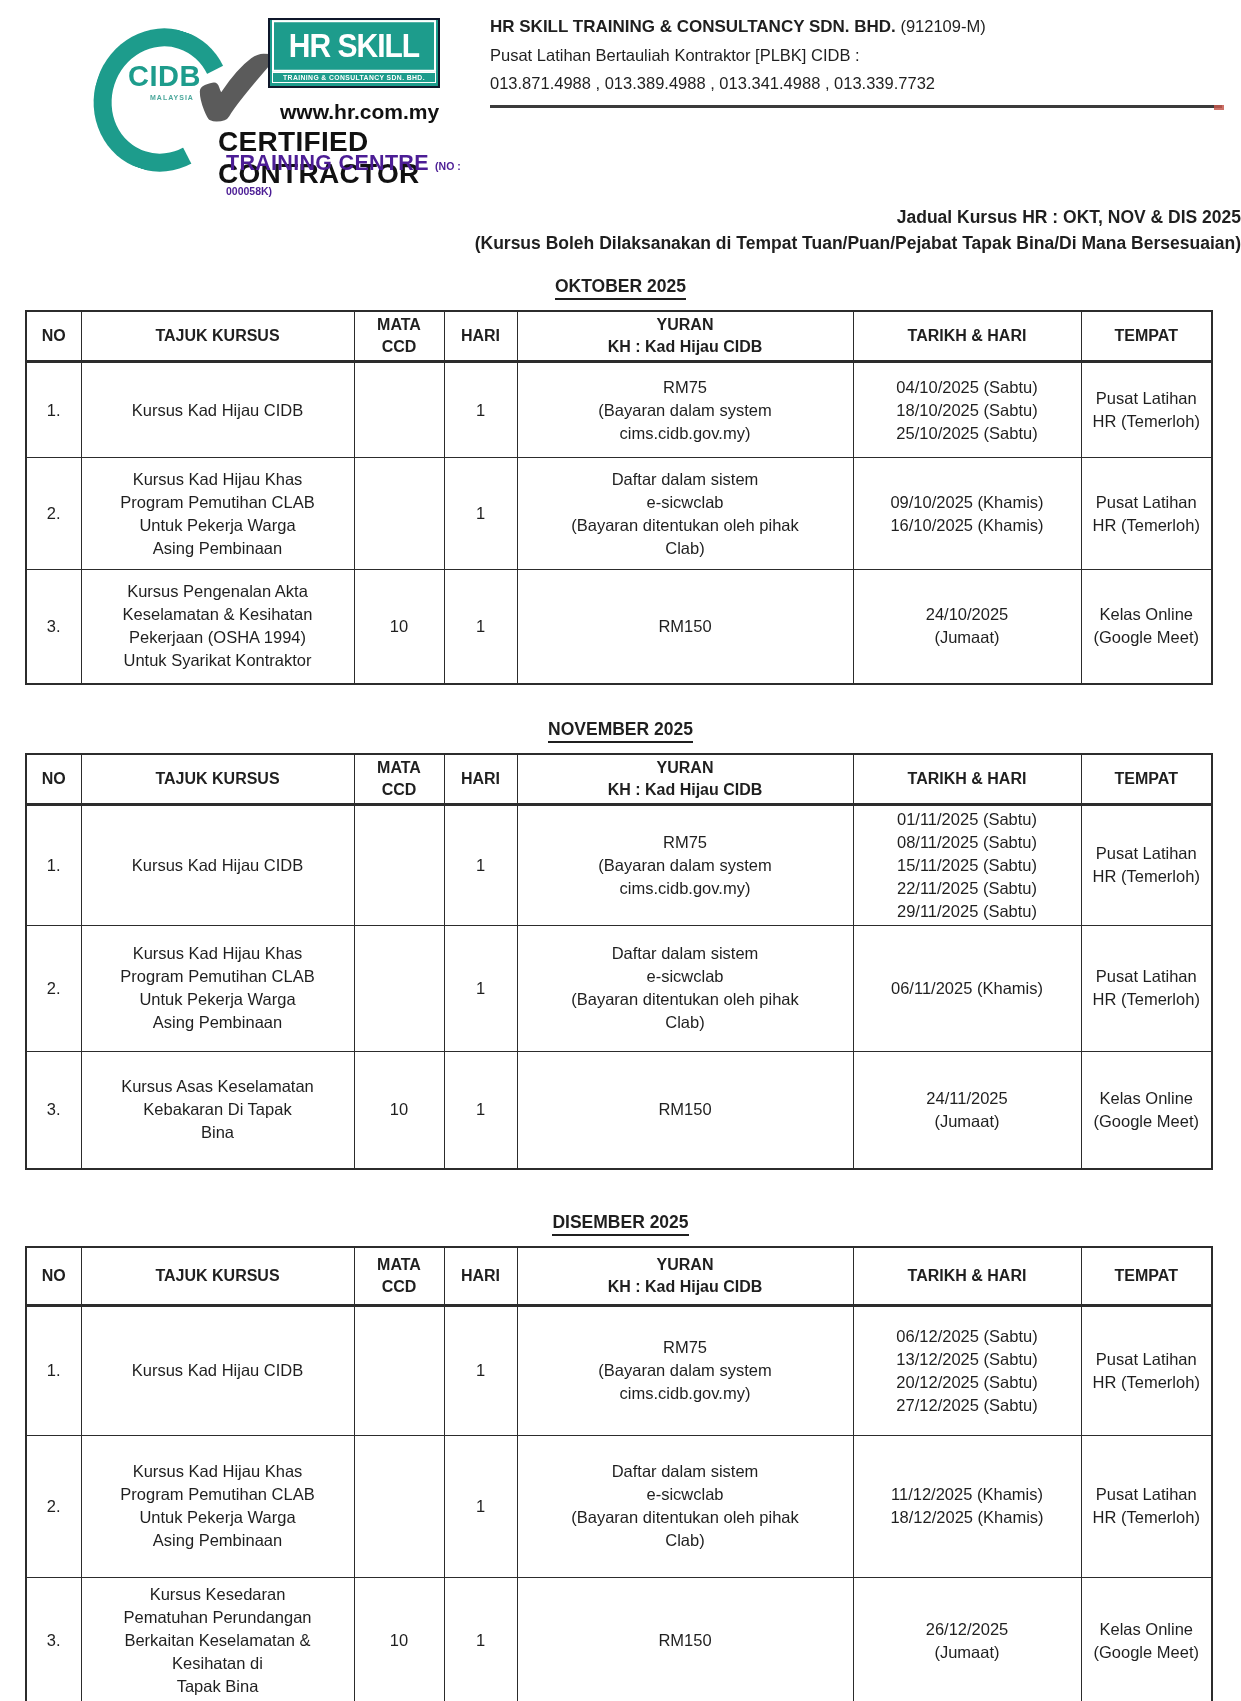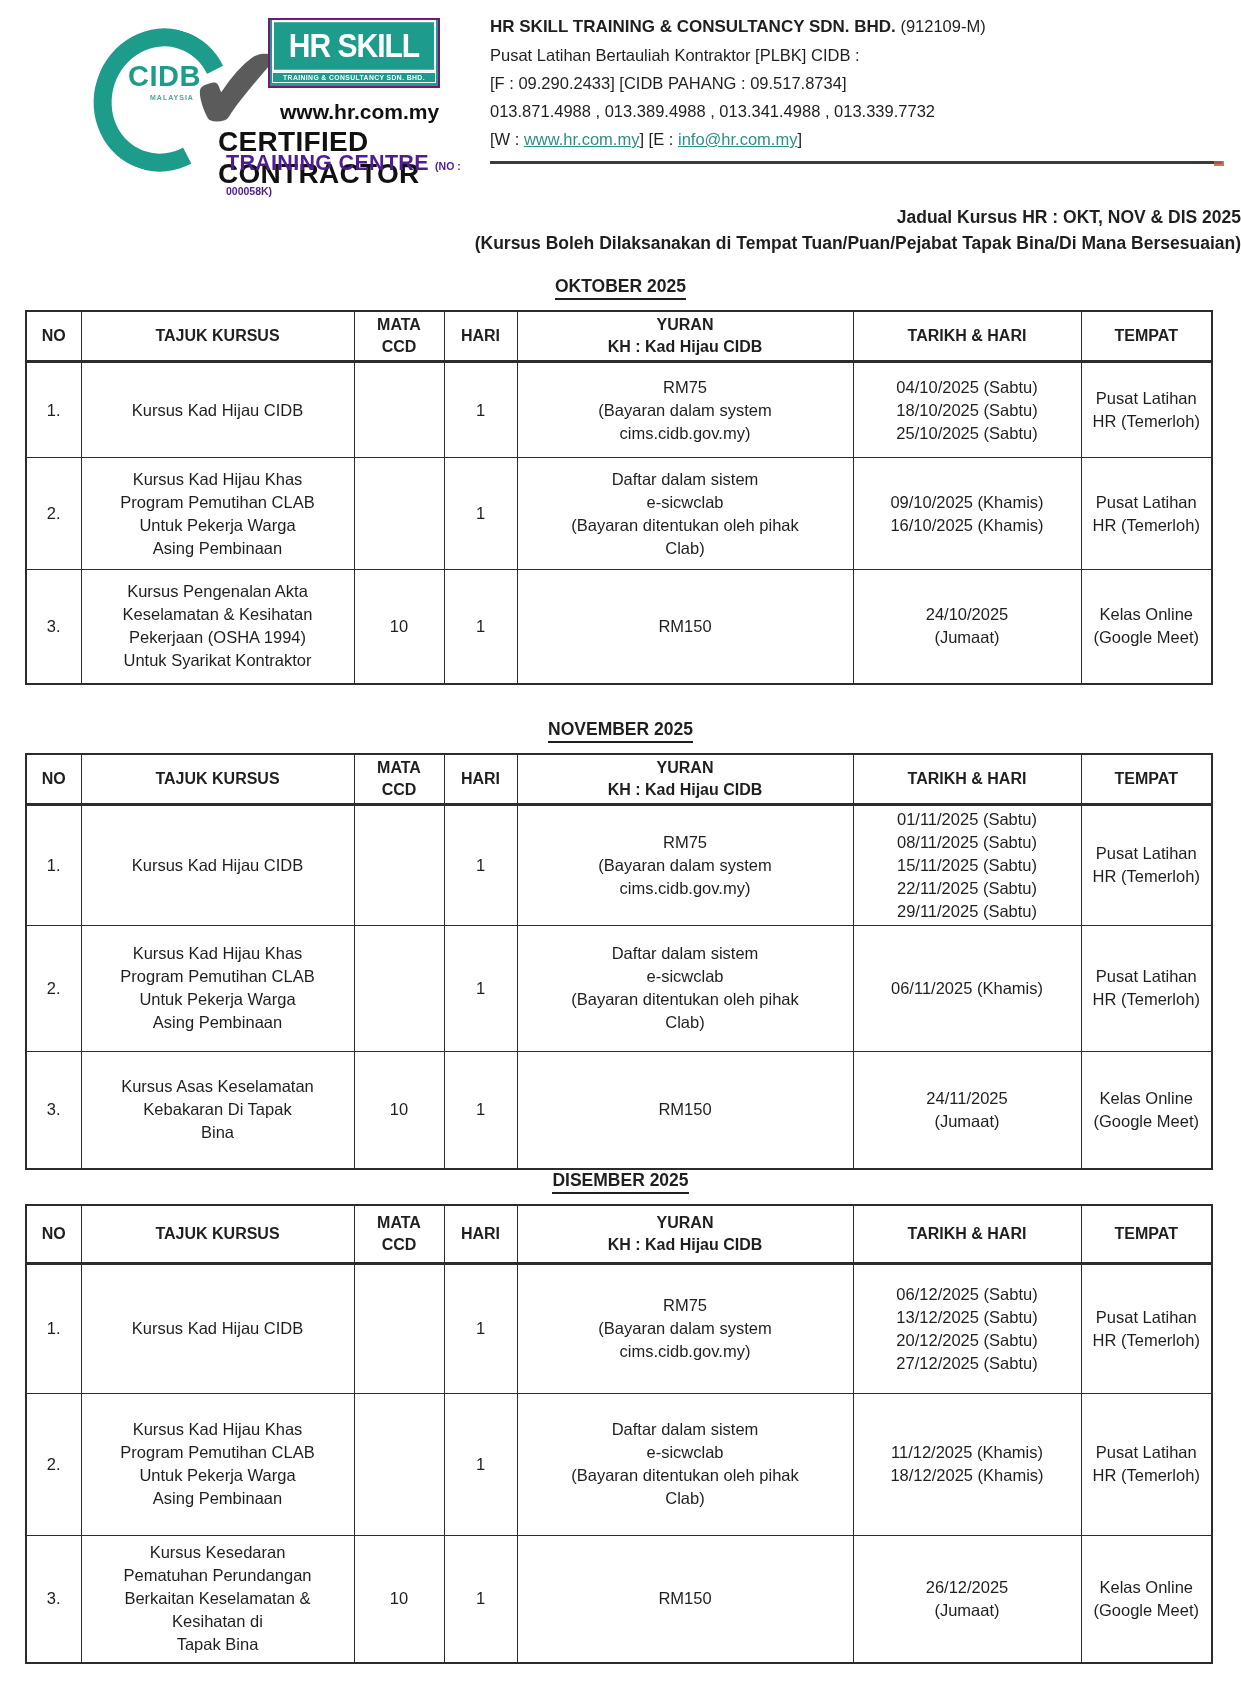--- a/index.html
+++ b/index.html
@@ -14,21 +14,21 @@
   .cidb-ring{
     position:absolute;left:2px;top:16px;width:100px;height:108px;
     border:18px solid #1d9c8c;border-right-color:transparent;
     border-radius:50%;transform:rotate(18deg);
   }
   .cidb-word{position:absolute;left:36px;top:48px;color:#1d9c8c;font-weight:800;font-size:29px;letter-spacing:0.5px;}
   .cidb-sub{position:absolute;left:58px;top:82px;color:#4aa79b;font-weight:700;font-size:7px;letter-spacing:1px;}
   .check-glyph{position:absolute;left:96px;top:18px;font-size:118px;line-height:118px;color:#5b5b5b;font-weight:700;}
   .hrskill-box{
     position:absolute;left:176px;top:6px;width:172px;height:70px;
-    background:#1d9c8c;border:2px solid #701a75;box-sizing:border-box;
+    background:#1d9c8c;border:2px solid #0f172a;box-sizing:border-box;
   }
   .hrskill-inner{
     box-sizing:border-box;height:48px;border:2px solid #ffffff;margin:2px;
     display:flex;align-items:center;justify-content:center;
     color:#ffffff;font-weight:800;font-size:30px;letter-spacing:-1px;transform:scaleY(1.08);
   }
   .hrskill-sub{
     color:#ffffff;font-size:6.8px;font-weight:700;text-align:center;letter-spacing:0.4px;
     border:1px solid #ffffff;margin:0 2px;padding:1px 0;
   }
@@ -44,21 +44,21 @@
   .company-name{font-weight:700;font-size:17px;}
   .company-reg{font-weight:400;}
   a.doc-link{color:#2e8f85;text-decoration:underline;cursor:pointer;}
   .red-tick{position:absolute;right:-2px;bottom:-5px;width:10px;height:5px;background:#c4584e;opacity:.85;}
   
   .title-block{margin-top:26px;text-align:right;font-weight:700;font-size:17.5px;line-height:26px;}
   
   .month-heading{text-align:center;font-weight:700;font-size:17.5px;}
   .month-heading.m0{margin-top:20px;}
   .month-heading.m1{margin-top:34px;}
-  .month-heading.m2{}
+  .month-heading.m2{margin-top:42px;}
   .month-underline{display:inline-block;border-bottom:2px solid #1f1f1f;padding-bottom:1px;}
   
   table.kursus-table{
     border-collapse:collapse;table-layout:fixed;width:1186px;margin-left:25px;margin-top:10px;
     border:2px solid #2c2c2c;
   }
   .kursus-table th,.kursus-table td{
     border:1.5px solid #2c2c2c;text-align:center;vertical-align:middle;
     white-space:pre-line;padding:2px 4px;overflow:hidden;
   }
@@ -82,23 +82,21 @@
       <div class="hrskill-sub">TRAINING &amp; CONSULTANCY SDN. BHD.</div>
     </div>
     <div class="logo-www">www.hr.com.my</div>
     <div class="logo-cert1">CERTIFIED CONTRACTOR</div>
     <div class="logo-cert2"><span>TRAINING CENTRE</span> <span class="logo-cert-no">(NO : 000058K)</span></div>
   </div>
 
   <div class="company-block">
     <div><span class="company-name">HR SKILL TRAINING &amp; CONSULTANCY SDN. BHD.</span><span class="company-reg"> (912109-M)</span></div>
     <div>Pusat Latihan Bertauliah Kontraktor [PLBK] CIDB :</div>
-    <div>[F : 09.290.2433] [CIDB PAHANG : 09.517.8734]</div>
     <div>013.871.4988 , 013.389.4988 , 013.341.4988 , 013.339.7732</div>
-    <div><span>[W : </span><a class="doc-link">www.hr.com.my</a><span>] [E : </span><a class="doc-link">info@hr.com.my</a><span>]</span></div>
     <span class="red-tick"></span>
   </div>
 </div>
 
 <div class="title-block">
   <div>Jadual Kursus HR : OKT, NOV &amp; DIS 2025</div>
   <div>(Kursus Boleh Dilaksanakan di Tempat Tuan/Puan/Pejabat Tapak Bina/Di Mana Bersesuaian)</div>
 </div>
 
 <div class="month-heading m0"><span class="month-underline">OKTOBER 2025</span></div>

